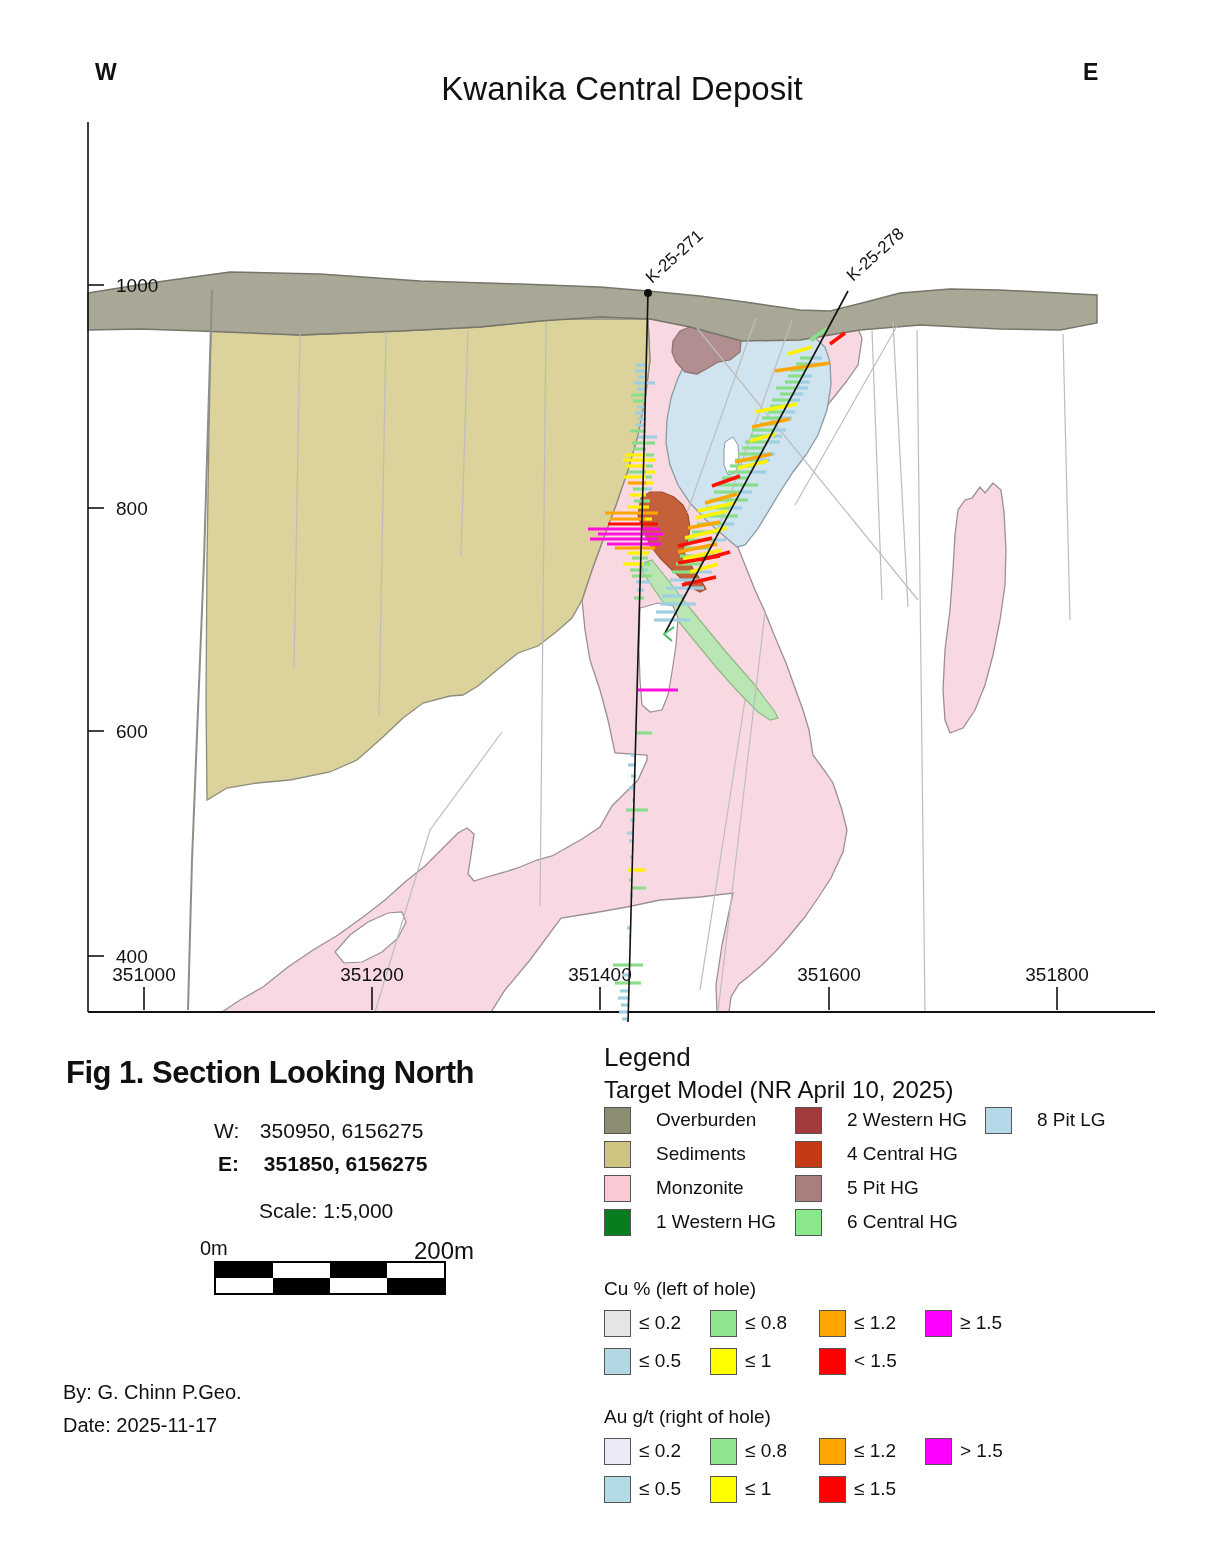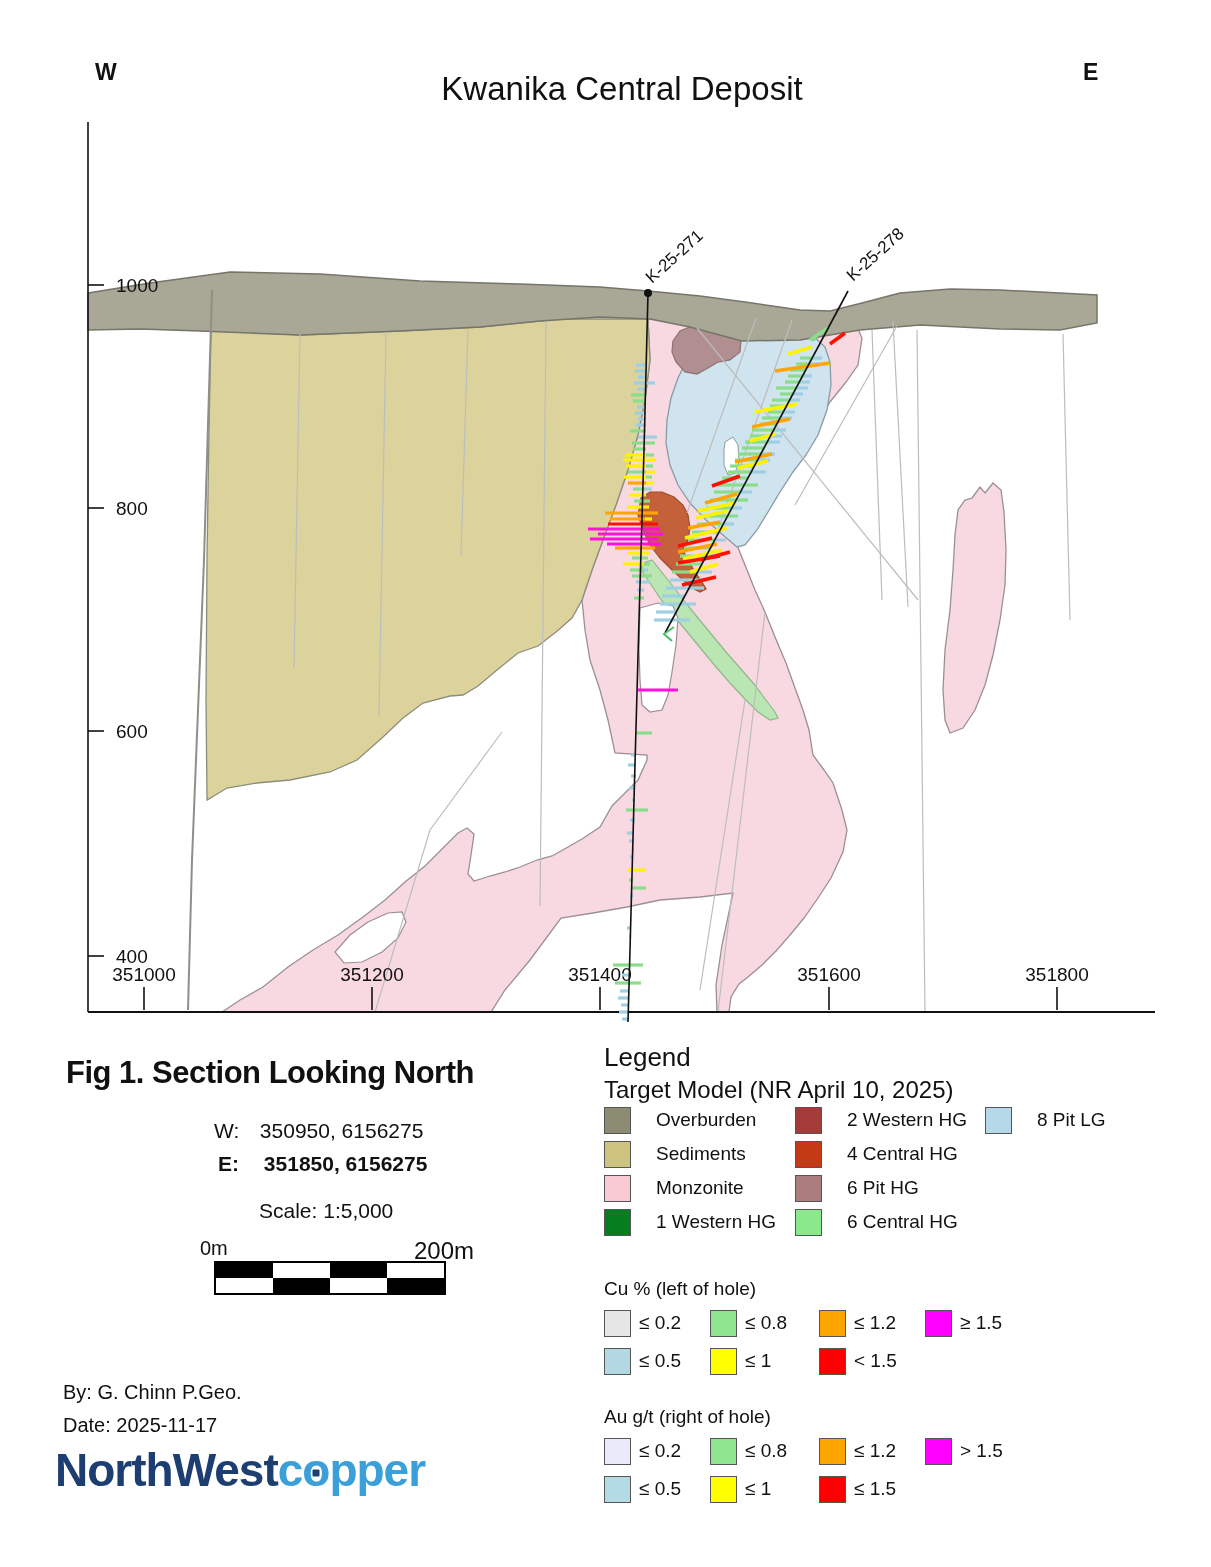--- a/index.html
+++ b/index.html
@@ -317,23 +317,20 @@
       <div style="background: rgb(255, 255, 255);"></div>
       <div style="background: rgb(0, 0, 0);"></div>
       <div style="background: rgb(255, 255, 255);"></div>
       <div style="background: rgb(255, 255, 255);"></div>
       <div style="background: rgb(0, 0, 0);"></div>
       <div style="background: rgb(255, 255, 255);"></div>
       <div style="background: rgb(0, 0, 0);"></div>
     </div>
   <div class="abs" id="byline">By: G. Chinn P.Geo.</div>
   <div class="abs" id="dateline">Date: 2025-11-17</div>
-  <div class="abs" id="logo">
-    <span class="nw">NorthWest</span><span class="cu"><span>c</span><span class="o-dot">o<i></i></span><span>pper</span></span>
-  </div>
 
   <div class="abs" id="legend-title">Legend</div>
   <div class="abs" id="tm-heading">Target Model (NR April 10, 2025)</div>
   <div id="tm-cols">
       <div class="leg-col" style="left: 604px; top: 1103px;">
         <div class="leg-item">
           <div class="swatch" style="background: rgb(140, 140, 114);"></div>
           <span>Overburden</span>
         </div>
         <div class="leg-item">
@@ -353,21 +350,21 @@
         <div class="leg-item">
           <div class="swatch" style="background: rgb(163, 59, 59);"></div>
           <span>2 Western HG</span>
         </div>
         <div class="leg-item">
           <div class="swatch" style="background: rgb(196, 58, 20);"></div>
           <span>4 Central HG</span>
         </div>
         <div class="leg-item">
           <div class="swatch" style="background: rgb(171, 126, 126);"></div>
-          <span>6 Pit HG</span>
+          <span>5 Pit HG</span>
         </div>
         <div class="leg-item">
           <div class="swatch" style="background: rgb(140, 232, 140);"></div>
           <span>6 Central HG</span>
         </div>
       </div>
       <div class="leg-col" style="left: 985px; top: 1103px;">
         <div class="leg-item">
           <div class="swatch" style="background: rgb(181, 217, 232);"></div>
           <span>8 Pit LG</span>

